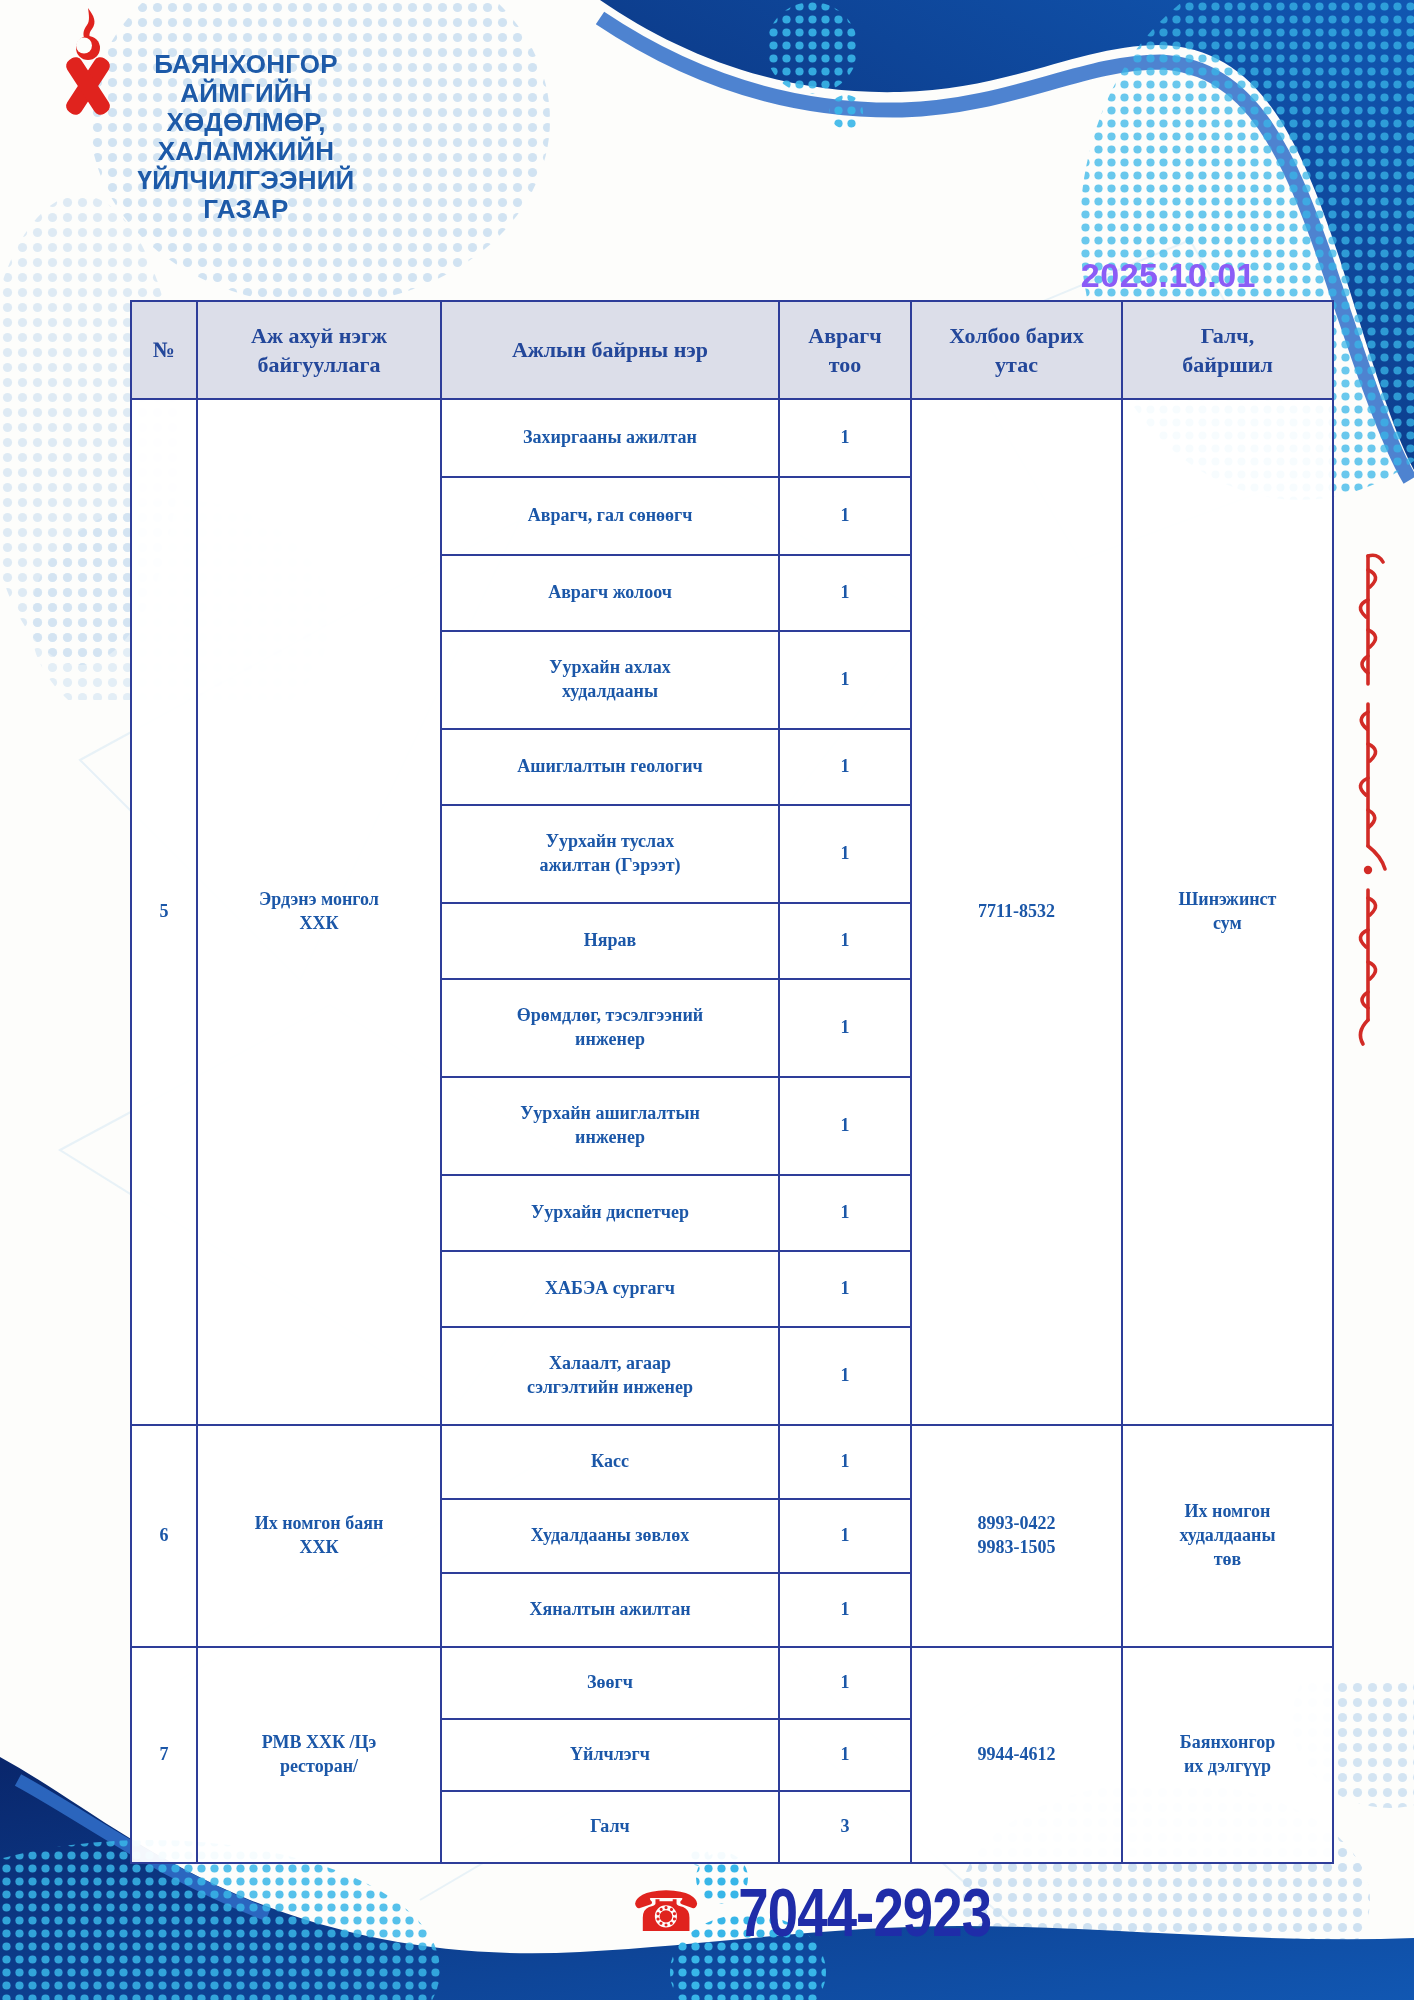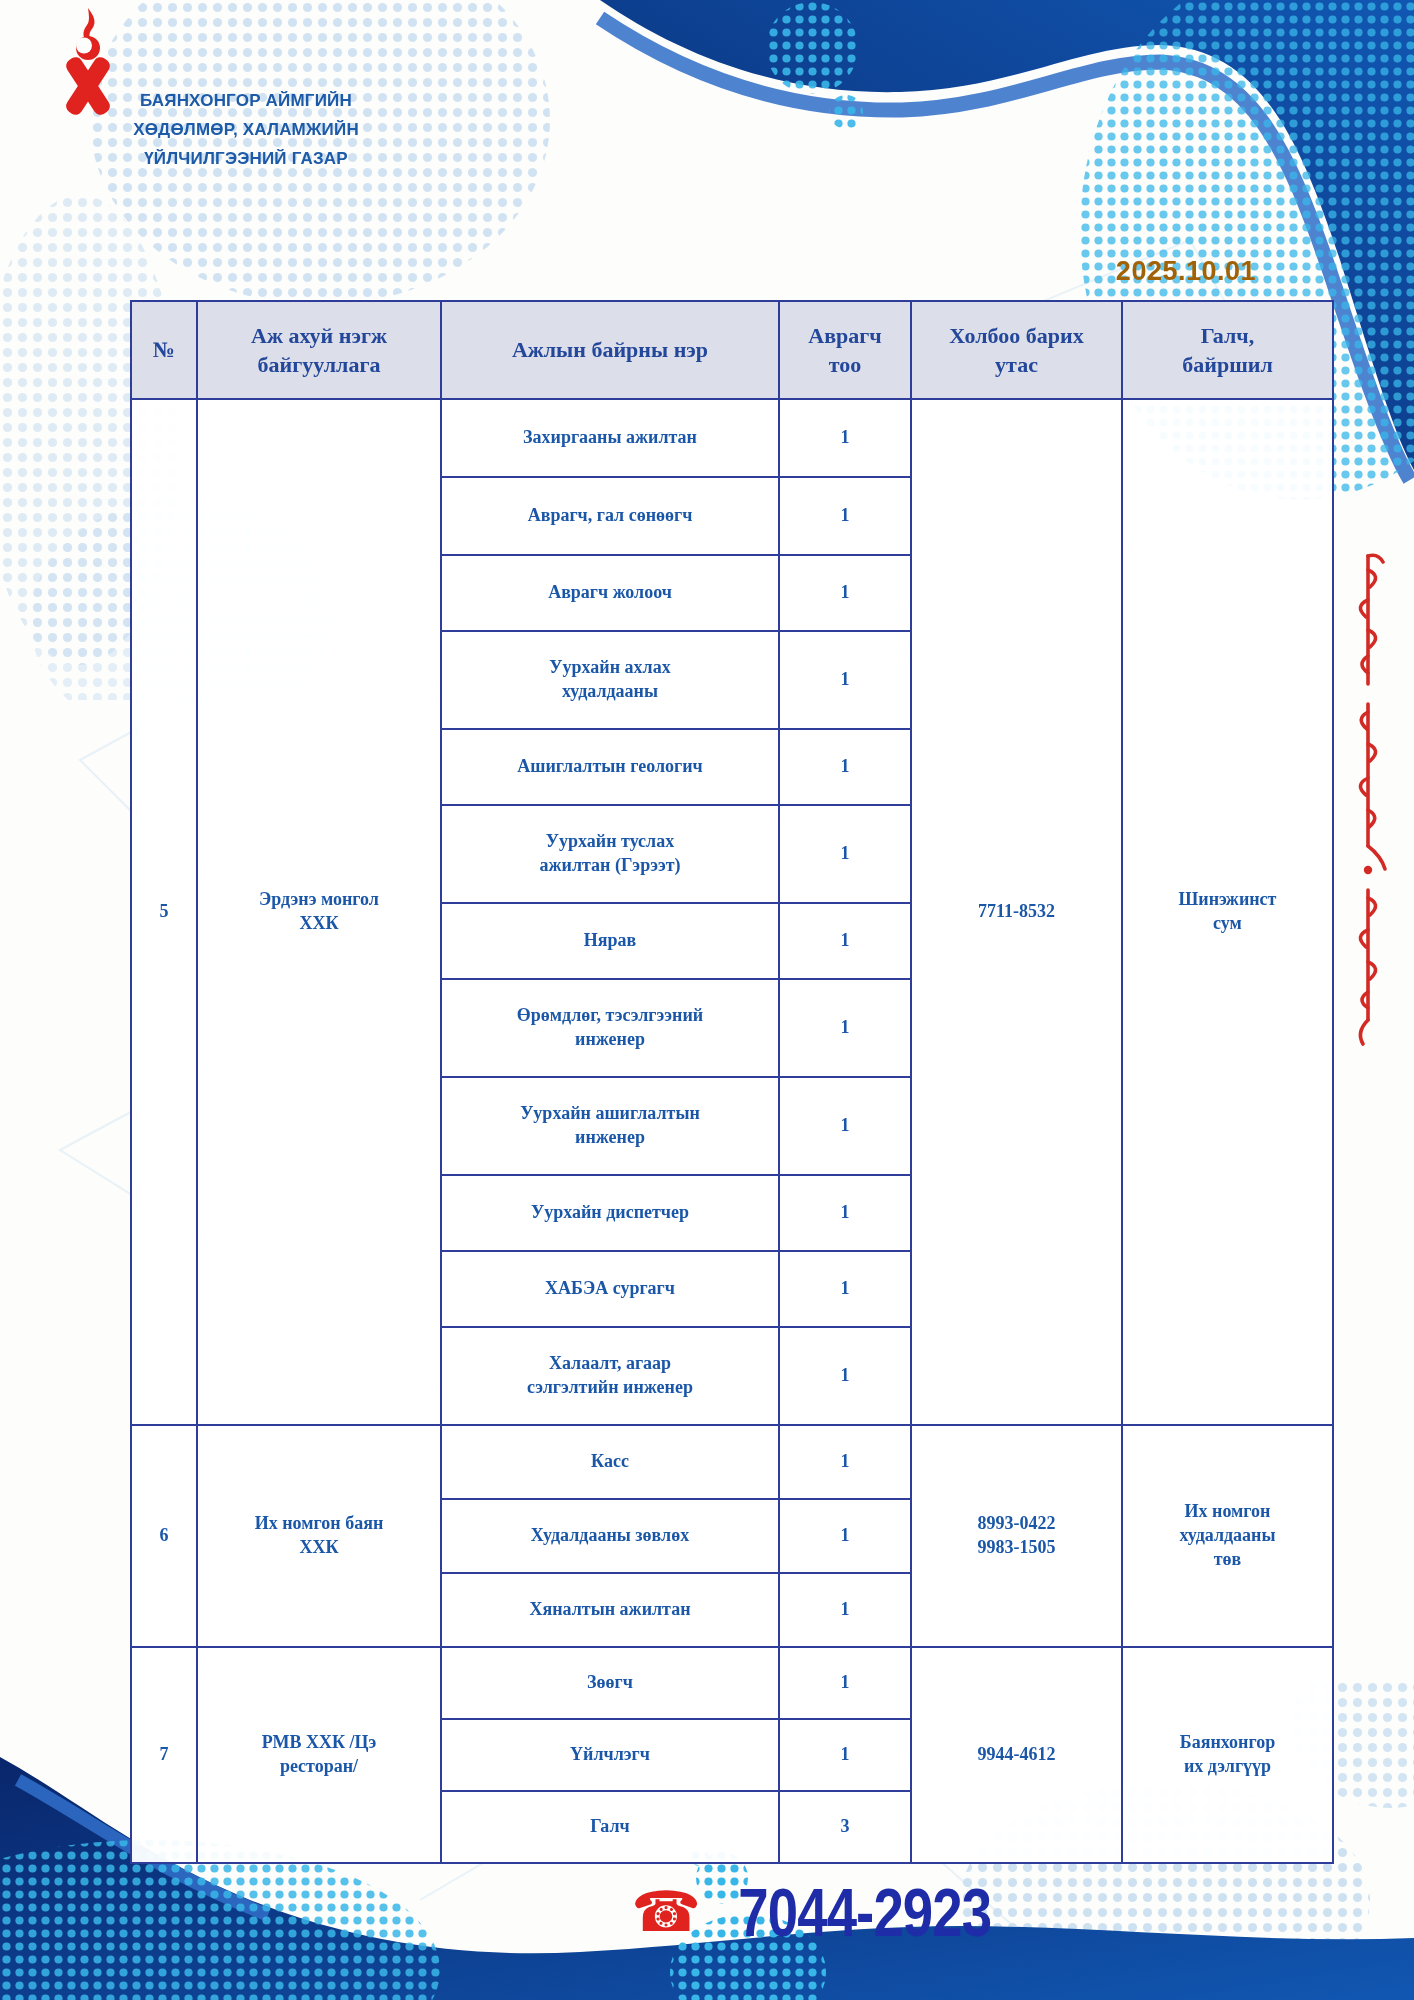--- a/index.html
+++ b/index.html
@@ -3,25 +3,25 @@
 <meta charset="utf-8">
 <style>
   html,body{margin:0;padding:0;background:#e8e8e8;}
   .page{position:relative;width:1414px;height:2000px;margin:0 auto;background:#fdfdfb;overflow:hidden;
         font-family:"Liberation Sans",sans-serif;}
   svg.deco{position:absolute;left:0;pointer-events:none;}
 
   
   .logo{position:absolute;left:42px;top:8px;width:92px;height:112px;}
   .org-name{position:absolute;left:96px;top:50px;width:300px;text-align:center;
-            color:#1d5aa8;font-weight:bold;font-size:17px;line-height:29px;letter-spacing:.2px;margin-top:36px;}
+            color:#1d5aa8;font-weight:bold;font-size:26px;line-height:29px;letter-spacing:.2px;}
   .title-wrap{position:absolute;left:107px;top:122px;width:1200px;text-align:center;}
   .title{display:inline-block;color:#1f2ca8;font-weight:bold;font-size:84px;letter-spacing:-2px;
          transform:scale(0.78,1.14);transform-origin:center;white-space:nowrap;}
-  .date{position:absolute;right:158px;top:256px;color:#a16207;font-weight:bold;font-size:27px;letter-spacing:.5px;}
+  .date{position:absolute;right:158px;top:256px;color:#8b5cf6;font-weight:bold;font-size:34px;letter-spacing:.5px;}
 
   
   table.jobs{position:absolute;left:130px;top:300px;width:1202px;border-collapse:collapse;table-layout:fixed;
              font-family:"Liberation Serif","DejaVu Serif",serif;}
   table.jobs td{border:2px solid #2e3d99;background:rgba(255,255,255,.95);color:#1b57a8;
                 font-weight:bold;font-size:18px;line-height:1.32;text-align:center;vertical-align:middle;
                 white-space:pre-line;padding:4px 8px;box-sizing:border-box;}
   table.jobs tr.head td{background:#dcdee9;color:#23479a;height:98px;font-size:22px;}
   td.pos-left{text-align:left;padding-left:16px;}
   td.num-cell{font-size:24px;}

